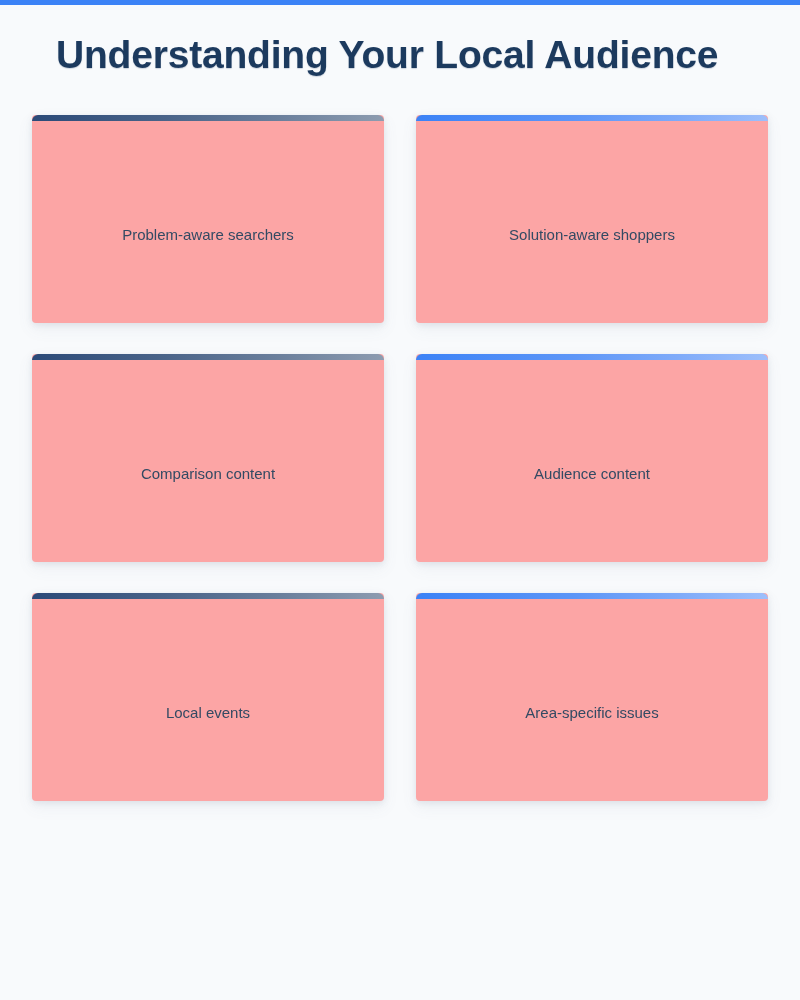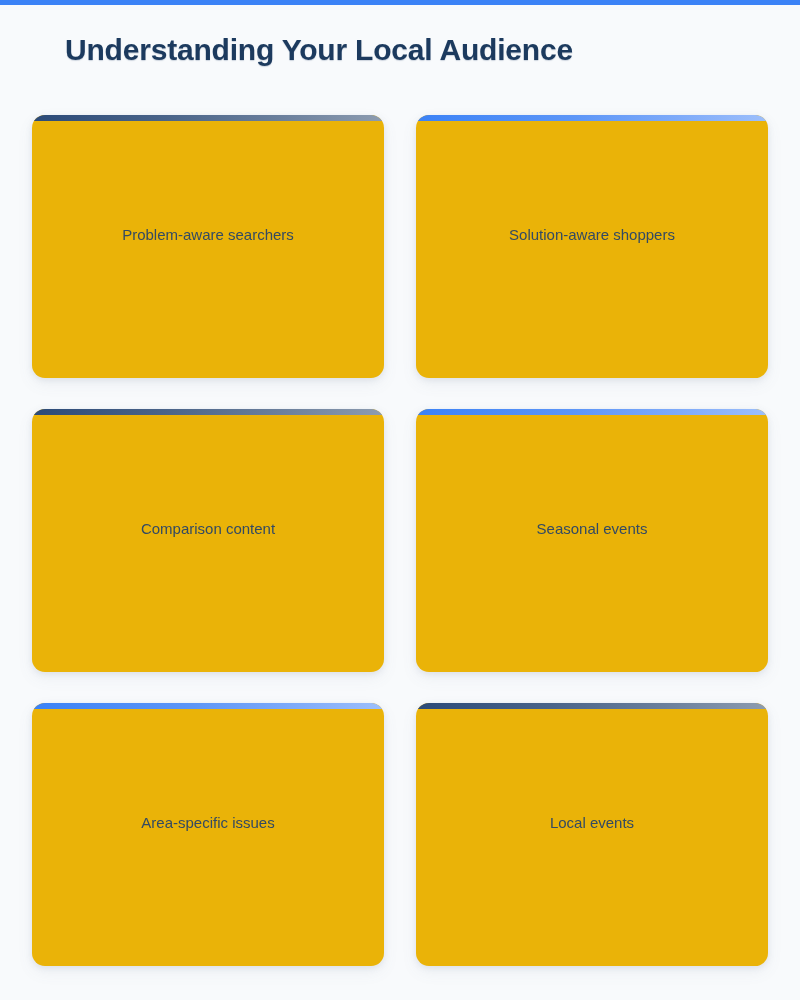--- a/index.html
+++ b/index.html
@@ -24,22 +24,22 @@
     left: 0;
     width: 800px;
     height: 5px;
     background: #3b82f6;
   }
 
   
   .page-title {
     position: absolute;
     top: 33px;
-    left: 65px;
-    font-size: 30px;
+    left: 56px;
+    font-size: 39px;
     font-weight: bold;
     letter-spacing: -0.2px;
     color: #1c3a5e;
     text-shadow: 0 1px 1px rgba(150,165,185,0.45);
     white-space: nowrap;
   }
 
   
   .card-grid {
     position: absolute;
@@ -47,23 +47,23 @@
     left: 32px;
     width: 736px;
     display: grid;
     grid-template-columns: 352px 352px;
     column-gap: 32px;
     row-gap: 31px;
   }
 
   .card {
     position: relative;
-    height: 263px;
-    background: #eab308;
-    border-radius: 13px;
+    height: 208px;
+    background: #fca5a5;
+    border-radius: 4px;
     box-shadow: 0 2px 6px rgba(100,116,139,0.13),
                 0 6px 16px rgba(100,116,139,0.08);
     overflow: hidden;
     display: flex;
     justify-content: center;
   }
 
   .card-accent {
     position: absolute;
     top: 0;
@@ -113,26 +113,26 @@
     <span class="card-label">Solution-aware shoppers</span>
   </div>
 
   <div class="card variant-dark">
     <span class="card-accent"></span>
     <span class="card-label">Comparison content</span>
   </div>
 
   <div class="card variant-blue">
     <span class="card-accent"></span>
-    <span class="card-label">Seasonal events</span>
+    <span class="card-label">Audience content</span>
+  </div>
+
+  <div class="card variant-dark">
+    <span class="card-accent"></span>
+    <span class="card-label">Local events</span>
   </div>
 
   <div class="card variant-blue">
     <span class="card-accent"></span>
     <span class="card-label">Area-specific issues</span>
   </div>
 
-  <div class="card variant-dark">
-    <span class="card-accent"></span>
-    <span class="card-label">Local events</span>
-  </div>
-
 </div>
 
 </body></html>

